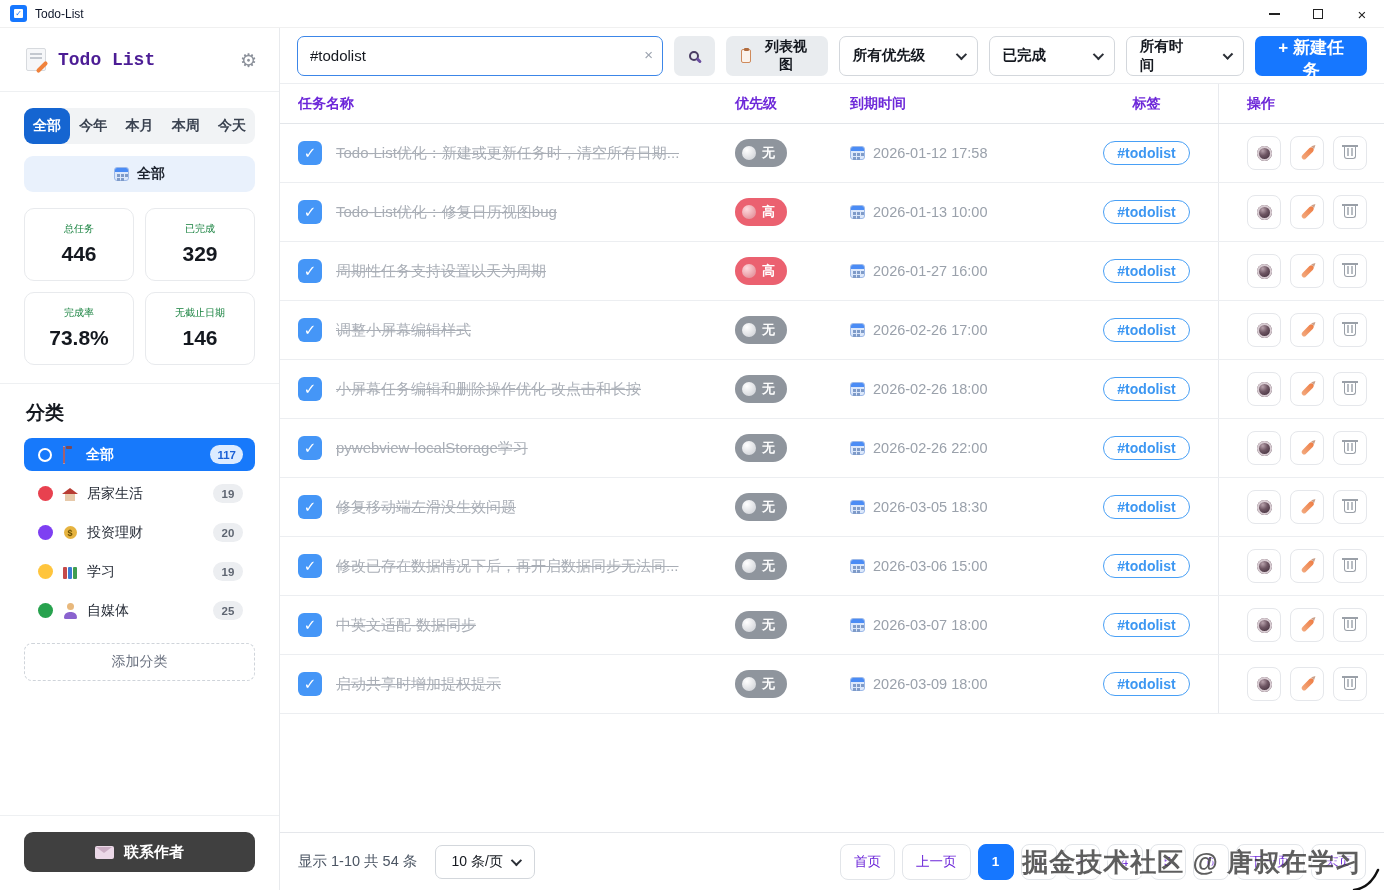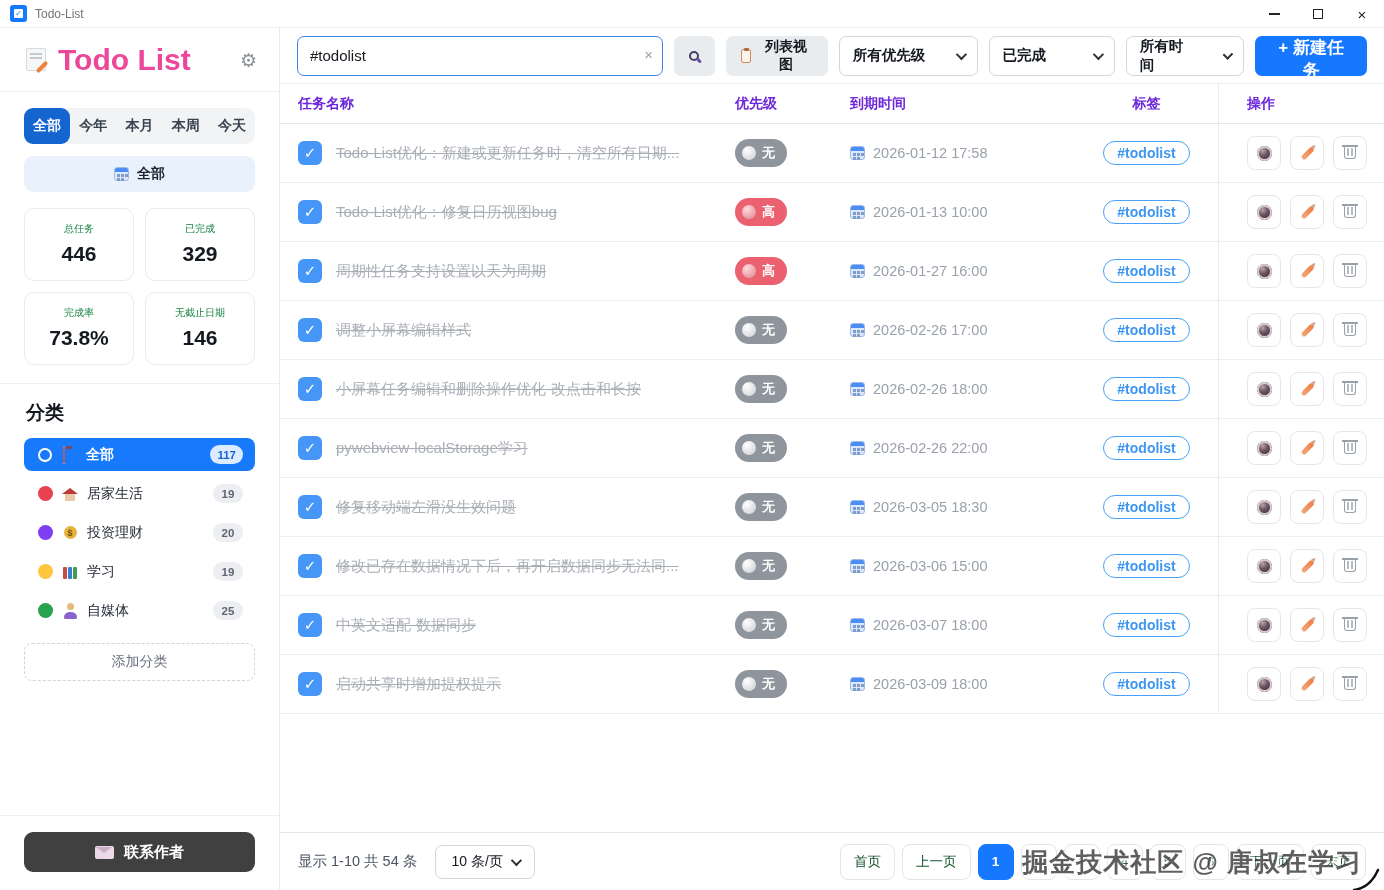--- a/index.html
+++ b/index.html
@@ -6,41 +6,41 @@
   html,body { width:1384px; height:890px; overflow:hidden; background:#fff;
     font-family:"Liberation Sans","DejaVu Sans",sans-serif; }
 
   
   .titlebar { height:28px; display:flex; align-items:center; padding-left:10px;
     background:#fff; border-bottom:1px solid #f0f0f0; position:relative; }
   .appicon { width:17px; height:17px; background:#1677ff; border-radius:3px;
     display:flex; align-items:center; justify-content:center; margin-right:8px; }
   .appicon i { width:9px; height:9px; background:#fff; border-radius:1px; display:flex;
     align-items:center; justify-content:center; font-style:normal; font-size:8px; color:#1677ff; font-weight:bold; }
-  .titlebar .wtitle { font-size:12px; color:#737373; }
+  .titlebar .wtitle { font-size:12px; color:#0f172a; }
   .wcontrols { position:absolute; right:0; top:0; height:28px; display:flex; }
   .wbtn { width:44px; height:28px; display:flex; align-items:center; justify-content:center; cursor:default; }
   .min-glyph { width:11px; height:1.5px; background:#222; display:block; }
   .max-glyph { width:10px; height:10px; border:1.2px solid #222; display:block; }
   .close-glyph { font-size:15px; color:#222; line-height:1; }
 
   .layout { display:flex; height:862px; }
 
   
   .sidebar { width:280px; flex:0 0 280px; border-right:1px solid #e8eaed; display:flex;
     flex-direction:column; background:#fff; }
   .side-head { height:64px; display:flex; align-items:center; padding:0 22px 0 26px;
     border-bottom:1px solid #eef0f2; }
   .memo-icon { width:20px; height:23px; background:#f6f7f9; border:1px solid #d7dade;
     border-radius:2px; position:relative; margin-right:12px; }
   .memo-icon::before { content:""; position:absolute; left:3px; top:4px; width:12px; height:1.5px;
     background:#c3c8cf; box-shadow:0 4px 0 #c3c8cf; }
   .memo-icon::after { content:""; position:absolute; right:-4px; bottom:1px; width:14px; height:4px;
     background:#f0823c; border-radius:2px; transform:rotate(-45deg); }
-  .side-title { font-size:30px; font-weight:bold; color:#ec4899; flex:1; }
+  .side-title { font-size:18px; font-weight:bold; color:#4c1d95; flex:1;font-family:Liberation Mono, monospace; }
   .gear-glyph { font-size:19px; color:#8b909a; font-family:"DejaVu Sans",sans-serif; }
 
   .tabs { margin:16px 24px 0; background:#f1f3f5; border-radius:9px; display:flex; height:36px; }
   .tab { flex:1; display:flex; align-items:center; justify-content:center; font-size:14px;
     color:#3a4250; cursor:pointer; border-radius:9px; font-weight:bold; }
   .tab.active { background:#1565d1; color:#fff; }
 
   .calendar-btn { margin:12px 24px 0; height:36px; background:#e9f1fc; border-radius:9px;
     display:flex; align-items:center; justify-content:center; gap:8px; font-size:14px;
     color:#1f2530; font-weight:bold; cursor:pointer; }
@@ -169,21 +169,21 @@
     background:#b7bcc2; box-shadow:4px 0 0 #b7bcc2; }
 
   .table-body { flex:1; }
 
   
   .footer { border-top:1px solid #e5e7eb; height:58px; display:flex; align-items:center;
     padding:0 18px; gap:18px; position:relative; }
   .summary { color:#4b5563; font-size:14.5px; }
   .pagesize { width:100px; height:34px; font-weight:normal; font-size:14px;justify-content:center; }
   .pager { margin-left:auto; display:flex; gap:7px; align-items:center; }
-  .pbtn { height:36px; border:1px solid #e2e5e9; background:#fff; border-radius:8px; color:#14532d;
+  .pbtn { height:36px; border:1px solid #e2e5e9; background:#fff; border-radius:8px; color:#6d28d9;
     font-size:13.5px; display:flex; align-items:center; justify-content:center; padding:0 13px;
     cursor:pointer; font-family:inherit; }
   .pbtn.pnum { width:36px; padding:0; }
   .pbtn.active { background:#1677ff; border-color:#1677ff; color:#fff; font-weight:bold; }
   .watermark { position:absolute; right:22px; top:12px; font-size:26px; font-weight:bold;
     color:rgba(58,58,58,0.82); text-shadow:1.5px 1.5px 0 rgba(255,255,255,0.95), 3px 3px 3px rgba(255,255,255,0.6);
     letter-spacing:1px; pointer-events:none; white-space:nowrap; }
   .wm-arrow { position:absolute; right:2px; bottom:-2px; pointer-events:none; }
 </style>
 </head>

